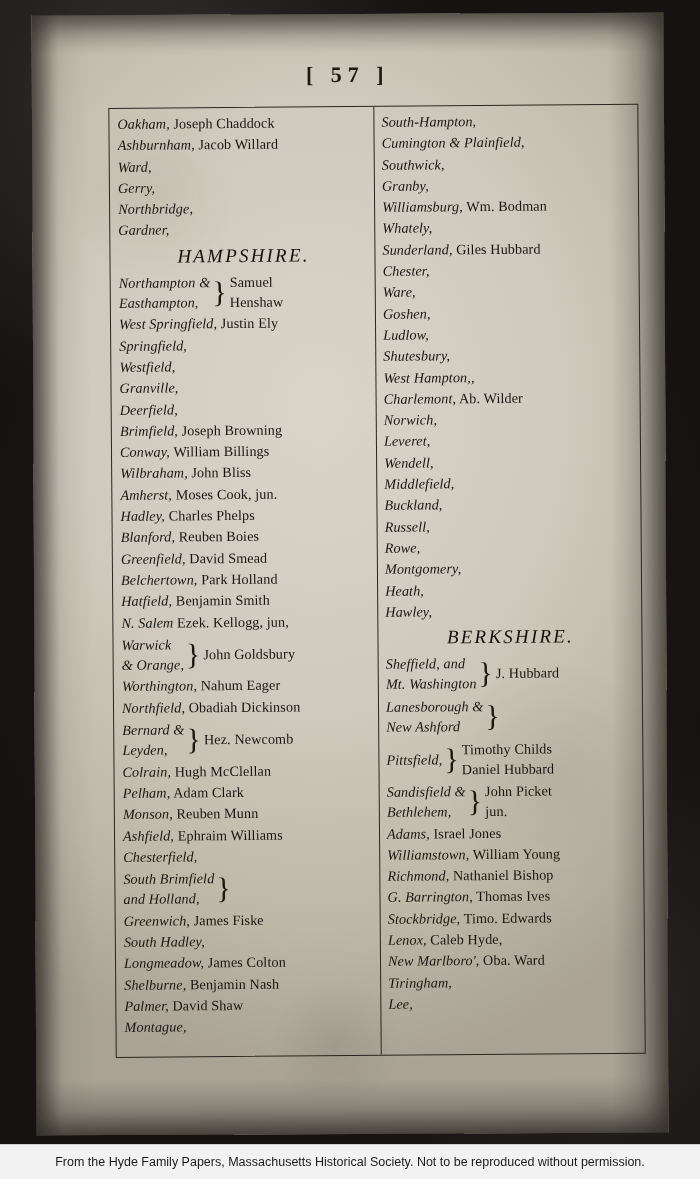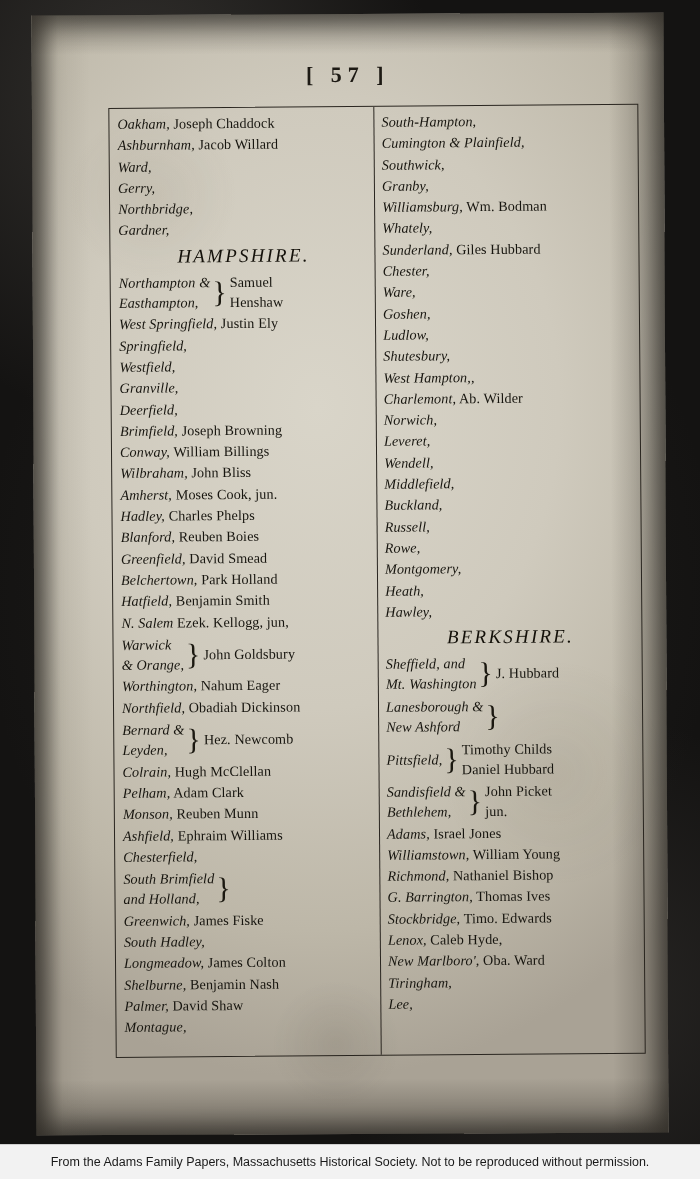--- a/index.html
+++ b/index.html
@@ -342,15 +342,15 @@
           <div class="line"><span class="it">New Marlboro',</span> <span class="rm">Oba. Ward</span></div>
           <div class="line"><span class="it">Tiringham,</span></div>
           <div class="line"><span class="it">Lee,</span></div>
         </div>
     </div>
 
     <div id="grain"></div>
   </div>
 
   <div id="credit">
-    <span id="credit-text">From the Adams Family Papers, Massachusetts Historical Society. Not to be reproduced without permission.</span>
+    <span id="credit-text">From the Hyde Family Papers, Massachusetts Historical Society. Not to be reproduced without permission.</span>
   </div>
 </div>
 
 </body></html>

